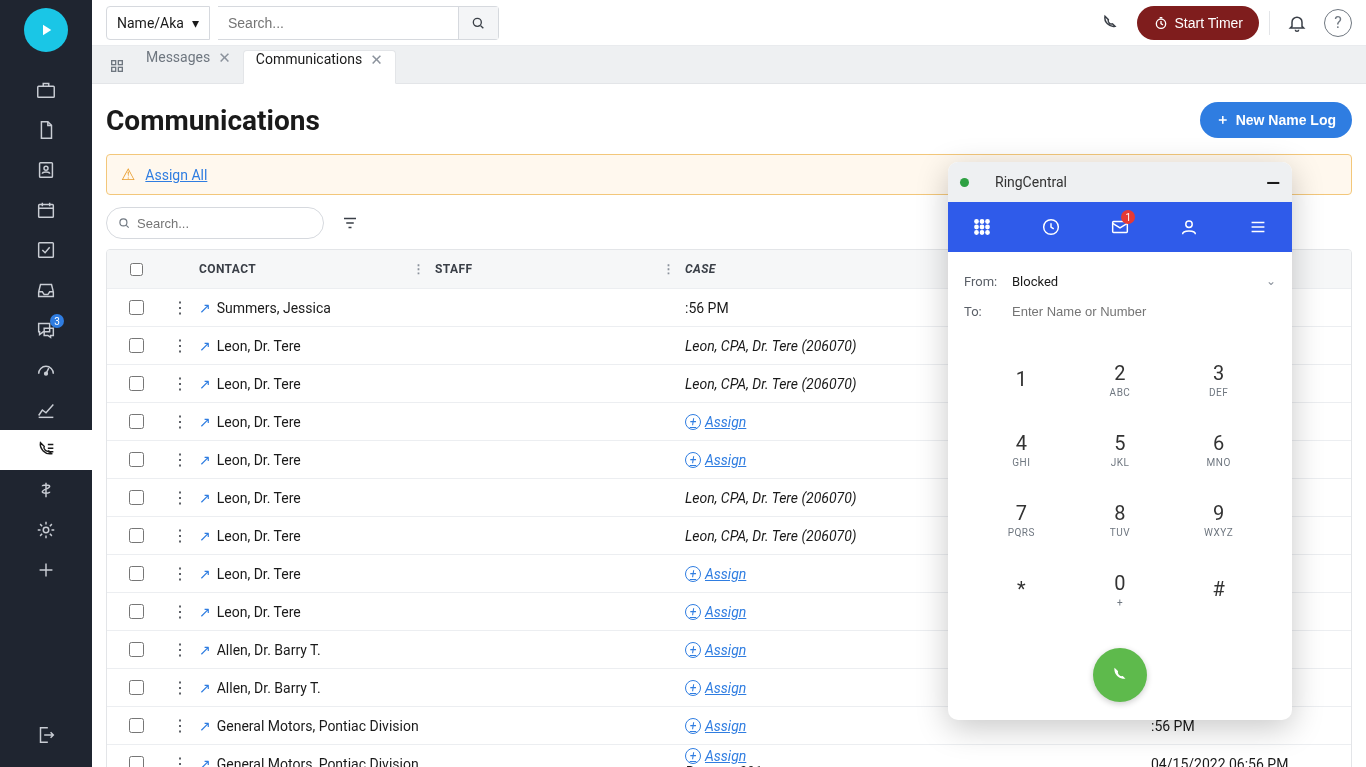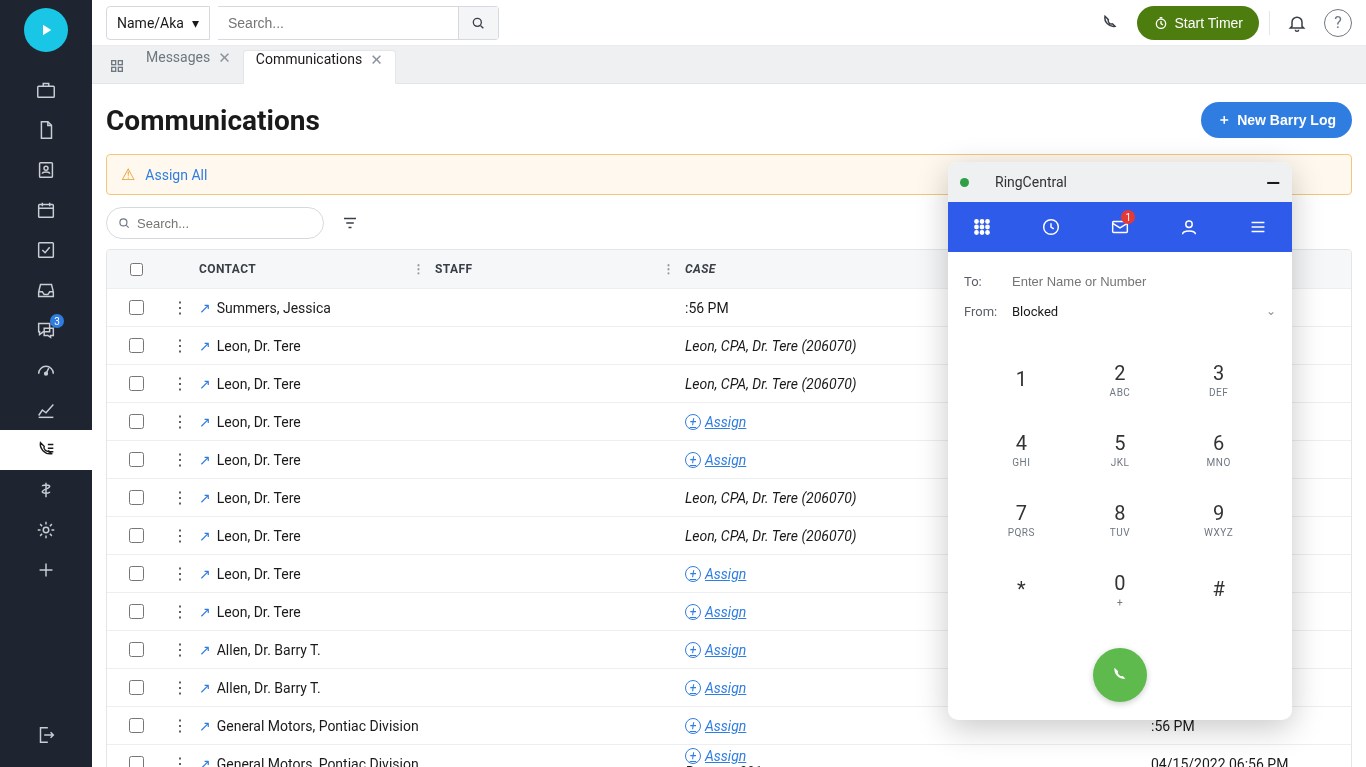--- a/index.html
+++ b/index.html
@@ -105,21 +105,21 @@
 }
 .topbar .right { margin-left: auto; display: flex; align-items: center; gap: 10px; }
 .icon-btn {
   width: 34px; height: 34px;
   display: flex; align-items: center; justify-content: center;
   border-radius: 4px;
   cursor: pointer;
   background: transparent; border: none;
 }
 .start-timer {
-  background: #4d7c0f;
+  background: #7f1d1d;
   color: #fff;
   border: none;
   height: 34px;
   padding: 0 16px;
   border-radius: 17px;
   font-size: 14px;
   display: flex; align-items: center; gap: 6px;
   cursor: pointer;
 }
 .help-btn {
@@ -190,21 +190,21 @@
 .banner {
   background: #fff8ee;
   border: 1px solid #f3c77a;
   border-radius: 4px;
   padding: 10px 14px;
   display: flex; align-items: center; gap: 10px;
   margin-bottom: 12px;
   color: #333;
 }
 .banner .warn-icon { color: #e89c2c; font-size: 16px; }
-.banner a { color: #2f7de1; cursor: pointer; }
+.banner a { color: #2f7de1; text-decoration: underline; cursor: pointer; }
 
 .filter-row {
   display: flex; align-items: center; gap: 10px;
   margin-bottom: 10px;
 }
 .local-search {
   border: 1px solid #d6d9de;
   border-radius: 16px;
   height: 32px;
   width: 218px;
@@ -496,21 +496,21 @@
       <span>Communications</span>
       <span class="close">✕</span>
     </div>
   </div>
 
   <div class="content">
     <div class="page-header">
       <h1 class="page-title">Communications</h1>
       <button class="new-call-btn">
         <span>＋</span>
-        <span>New Barry Log</span>
+        <span>New Name Log</span>
       </button>
     </div>
 
     <div class="banner">
       <span class="warn-icon">⚠</span>
       <a>Assign All</a>
     </div>
 
     <div class="filter-row">
       <div class="local-search">
@@ -843,28 +843,28 @@
         </svg>
     </div>
     <div class="rc-tab">
       <svg width="22" height="22" viewBox="0 0 24 24">
           <path d="M5 7 H19 M5 12 H19 M5 17 H19"></path>
         </svg>
     </div>
   </div>
   <div class="rc-fields">
     <div class="rc-field-row">
-      <span class="rc-field-label">To:</span>
-      <input class="rc-field-input" placeholder="Enter Name or Number" style="">
-    </div>
-    <div class="rc-field-row">
       <span class="rc-field-label">From:</span>
       <span style="flex:1;">Blocked</span>
       <span class="rc-dropdown-chev">⌄</span>
     </div>
+    <div class="rc-field-row">
+      <span class="rc-field-label">To:</span>
+      <input class="rc-field-input" placeholder="Enter Name or Number" style="">
+    </div>
   </div>
   <div class="rc-dialpad" id="rc-dialpad">
       <div class="rc-key">
         <div class="num">1</div>
       </div>
       <div class="rc-key">
         <div class="num">2</div>
         <div class="sub">ABC</div>
       </div>
       <div class="rc-key">

